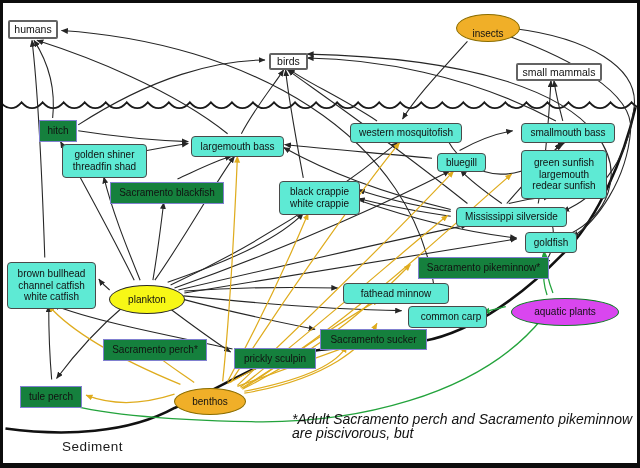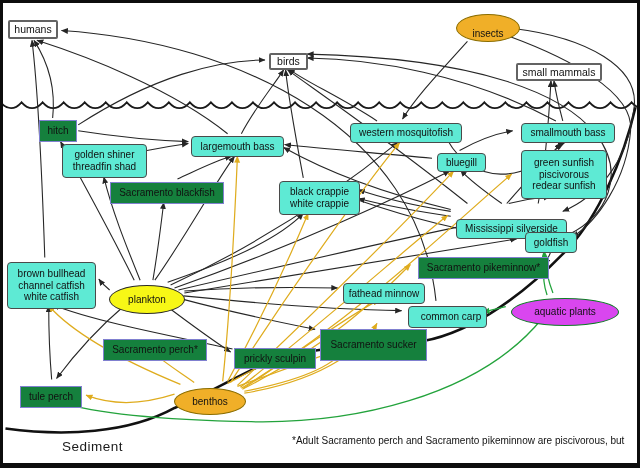--- a/index.html
+++ b/index.html
@@ -15,21 +15,21 @@
     padding:1px 2px;white-space:nowrap;
   }
   .node span{display:block;}
   .shape-square{background:#fff;border:2px solid #636363;border-radius:2px;font-size:10.5px;}
   .shape-plain{background:#5eead4;border:1.4px solid #4a4a4a;border-radius:4px;}
   .shape-native{background:#15803d;border:1.4px solid #8080d0;border-radius:0;}
   .shape-plankton{background:#f7f716;border:1.6px solid #2a2a2a;border-radius:50%;}
   .shape-invert{background:#f0af28;border:1.6px solid #8a6d00;border-radius:50%;}
   .shape-plants{background:#d946ef;border:1.6px solid #0d7d24;border-radius:50%;}
   #sediment-label{position:absolute;left:59px;top:436px;font-size:13.5px;color:#1a1a1a;letter-spacing:.5px;}
-  #footnote{position:absolute;left:289px;top:431px;width:346px;font-size:10px;line-height:14px;color:#111;}
+  #footnote{position:absolute;left:289px;top:409px;width:346px;font-size:14px;line-height:14px;color:#111;font-style:italic;}
 </style>
 </head>
 <body>
 
 <div id="stage">
   <svg id="edges" viewBox="0 0 640 468">
     <defs>
         <marker id="m-black" markerWidth="8" markerHeight="7" refX="6.5" refY="3" orient="auto" markerUnits="userSpaceOnUse">
           <path d="M0,0 L7,3 L0,6 Z" fill="#262626"></path>
         </marker>
@@ -141,63 +141,63 @@
         <span>western mosquitofish</span>
       </div>
       <div class="node shape-plain" style="left: 518px; top: 120px; width: 94px; height: 20px;">
         <span>smallmouth bass</span>
       </div>
       <div class="node shape-plain" style="left: 434px; top: 150px; width: 49px; height: 19px;">
         <span>bluegill</span>
       </div>
       <div class="node shape-plain" style="left: 518px; top: 147px; width: 86px; height: 49px;">
         <span>green sunfish</span>
-        <span>piscivorous</span>
+        <span>largemouth</span>
         <span>redear sunfish</span>
       </div>
       <div class="node shape-native" style="left: 107px; top: 179px; width: 114px; height: 22px;">
         <span>Sacramento blackfish</span>
       </div>
       <div class="node shape-plain" style="left: 276px; top: 178px; width: 81px; height: 34px;">
         <span>black crappie</span>
         <span>white crappie</span>
       </div>
-      <div class="node shape-plain" style="left: 453px; top: 216px; width: 111px; height: 20px;">
+      <div class="node shape-plain" style="left: 453px; top: 204px; width: 111px; height: 20px;">
         <span>Mississippi silverside</span>
       </div>
       <div class="node shape-plain" style="left: 522px; top: 229px; width: 52px; height: 21px;">
         <span>goldfish</span>
       </div>
       <div class="node shape-native" style="left: 415px; top: 254px; width: 131px; height: 22px;">
         <span>Sacramento pikeminnow*</span>
       </div>
       <div class="node shape-plain" style="left: 4px; top: 259px; width: 89px; height: 47px;">
         <span>brown bullhead</span>
         <span>channel catfish</span>
         <span>white catfish</span>
       </div>
       <div class="node shape-plankton" style="left: 106px; top: 282px; width: 76px; height: 29px;">
         <span>plankton</span>
       </div>
-      <div class="node shape-plain" style="left: 340px; top: 280px; width: 82px; height: 21px;">
+      <div class="node shape-plain" style="left: 340px; top: 280px; width: 106px; height: 21px;">
         <span>fathead minnow</span>
       </div>
       <div class="node shape-plain" style="left: 405px; top: 303px; width: 79px; height: 22px; padding-left: 9px;">
         <span>common carp</span>
       </div>
       <div class="node shape-plants" style="left: 508px; top: 295px; width: 108px; height: 28px;">
         <span>aquatic plants</span>
       </div>
       <div class="node shape-native" style="left: 100px; top: 336px; width: 104px; height: 22px;">
         <span>Sacramento perch*</span>
       </div>
       <div class="node shape-native" style="left: 231px; top: 345px; width: 82px; height: 21px;">
         <span>prickly sculpin</span>
       </div>
-      <div class="node shape-native" style="left: 317px; top: 326px; width: 107px; height: 32px;">
+      <div class="node shape-native" style="left: 317px; top: 326px; width: 107px; height: 21px;">
         <span>Sacramento sucker</span>
       </div>
       <div class="node shape-native" style="left: 17px; top: 383px; width: 62px; height: 22px;">
         <span>tule perch</span>
       </div>
       <div class="node shape-invert" style="left: 171px; top: 385px; width: 72px; height: 27px;">
         <span>benthos</span>
       </div>
     </div>
   <div id="sediment-label">Sediment</div>

